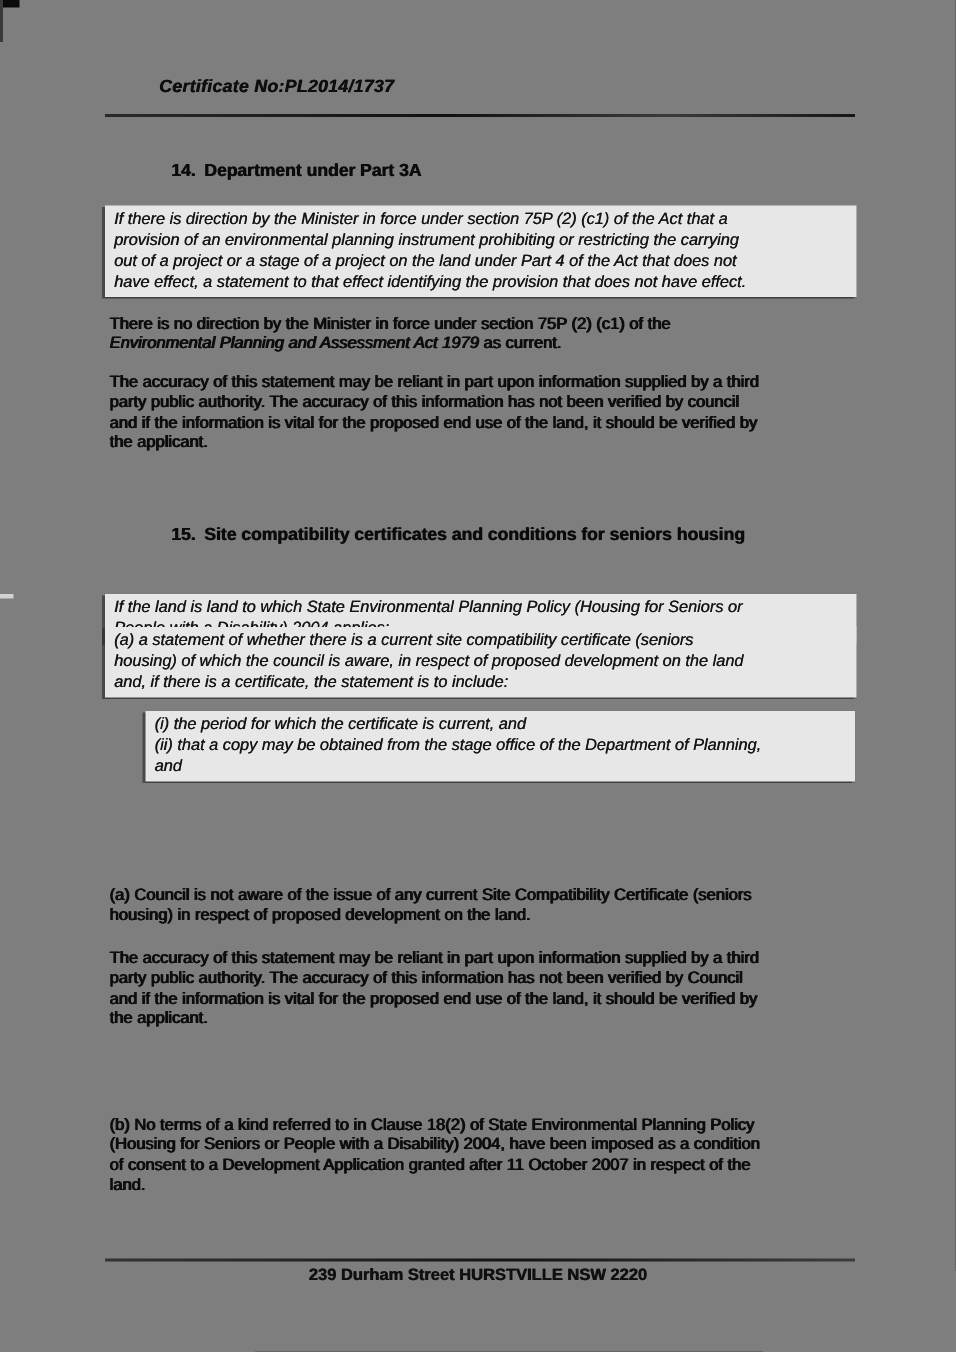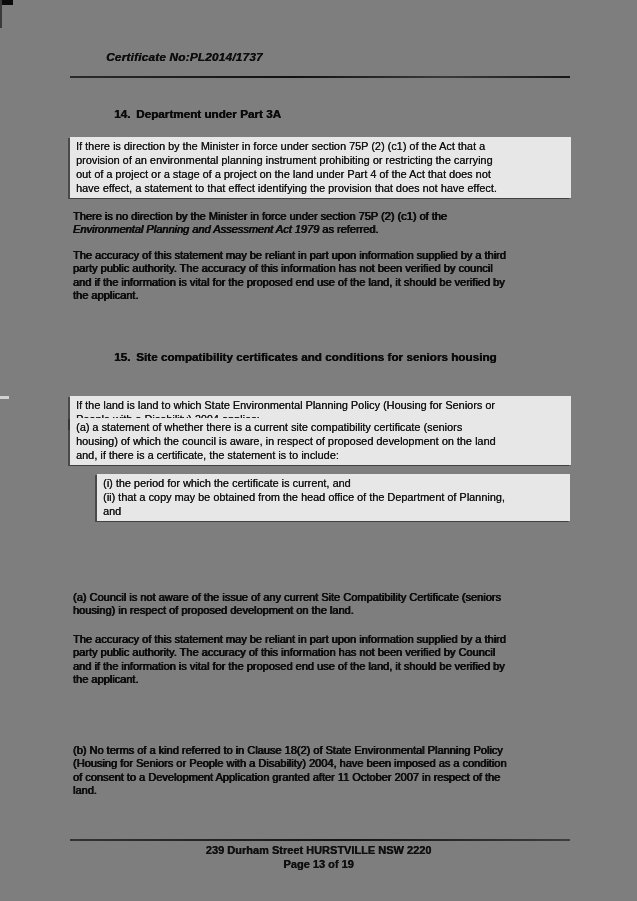--- a/index.html
+++ b/index.html
@@ -38,20 +38,21 @@
     color:#0b0b0b;
     text-shadow:.5px 0 0 currentColor;
     white-space:nowrap;
   }
   .hnum{display:inline-block;min-width:22px;margin-left:36px;}
 
   .quote{
     position:absolute;
     background:#e7e7e7;
     color:#161616;
+    font-style:italic;
     font-size:10.9px;line-height:14.1px;
     padding:2px 5px 3px 6px;
     white-space:pre-line;
     box-shadow:-2px 1px 0 rgba(45,45,45,.65), 0 1px 0 rgba(70,70,70,.4);
     text-shadow:.25px 0 0 currentColor;
   }
 
   .body{
     position:absolute;
     font-size:11px;line-height:13.3px;
@@ -83,54 +84,53 @@
 
   <div class="heading" style="top:107px">
     <span class="hnum">14.</span><span>Department under Part 3A</span>
   </div>
 
   <div class="quote" style="left:70px;top:137px;width:490px">If there is direction by the Minister in force under section 75P (2) (c1) of the Act that a
 provision of an environmental planning instrument prohibiting or restricting the carrying
 out of a project or a stage of a project on the land under Part 4 of the Act that does not
 have effect, a statement to that effect identifying the provision that does not have effect.</div>
 
-  <div class="body" style="left:73px;top:210px;width:505px"><span>There is no direction by the Minister in force under section 75P (2) (c1) of the</span><br><span class="act">Environmental Planning and Assessment Act 1979</span><span> as referred.</span></div>
+  <div class="body" style="left:73px;top:210px;width:505px"><span>There is no direction by the Minister in force under section 75P (2) (c1) of the</span><br><span class="act">Environmental Planning and Assessment Act 1979</span><span> as current.</span></div>
 
   <div class="body" style="left:73px;top:249px;width:505px">The accuracy of this statement may be reliant in part upon information supplied by a third
 party public authority. The accuracy of this information has not been verified by council
 and if the information is vital for the proposed end use of the land, it should be verified by
 the applicant.</div>
 
   <div class="heading" style="top:350px">
     <span class="hnum">15.</span><span>Site compatibility certificates and conditions for seniors housing</span>
   </div>
 
   <div class="quote" style="left:70px;top:396px;width:490px">If the land is land to which State Environmental Planning Policy (Housing for Seniors or
 People with a Disability) 2004 applies:</div>
 
   <div class="quote" style="left:70px;top:418px;width:490px">(a)  a statement of whether there is a current site compatibility certificate (seniors
 housing) of which the council is aware, in respect of proposed development on the land
 and, if there is a certificate, the statement is to include:</div>
 
   <div class="quote" style="left:97px;top:474px;width:462px">(i) the period for which the certificate is current, and
-(ii) that a copy may be obtained from the head office of the Department of Planning,
+(ii) that a copy may be obtained from the stage office of the Department of Planning,
 and</div>
 
 
   <div class="body" style="left:73px;top:591px;width:505px">(a) Council is not aware of the issue of any current Site Compatibility Certificate (seniors
 housing) in respect of proposed development on the land.</div>
 
   <div class="body" style="left:73px;top:633px;width:505px">The accuracy of this statement may be reliant in part upon information supplied by a third
 party public authority. The accuracy of this information has not been verified by Council
 and if the information is vital for the proposed end use of the land, it should be verified by
 the applicant.</div>
 
   <div class="body" style="left:73px;top:744px;width:505px">(b) No terms of a kind referred to in Clause 18(2) of State Environmental Planning Policy
 (Housing for Seniors or People with a Disability) 2004, have been imposed as a condition
 of consent to a Development Application granted after 11 October 2007 in respect of the
 land.</div>
 
   <div class="rule footer-rule"></div>
 
   <div class="footer-line" style="top:844px">239 Durham Street HURSTVILLE  NSW  2220</div>
-  <div class="footer-line" style="top:858px">Page 13 of 19</div>
 
 </div>
 
 </body></html>

